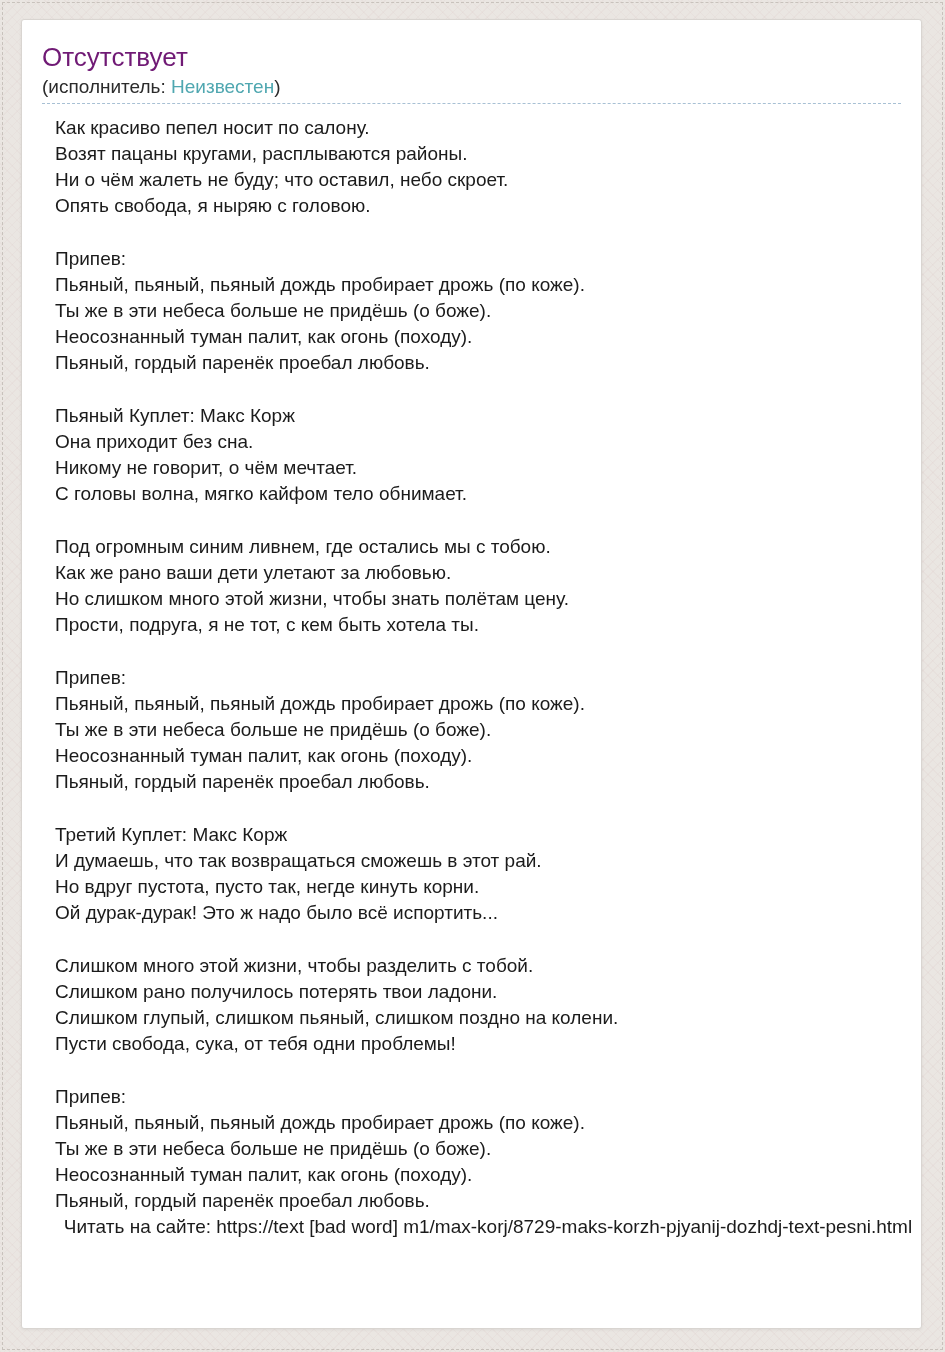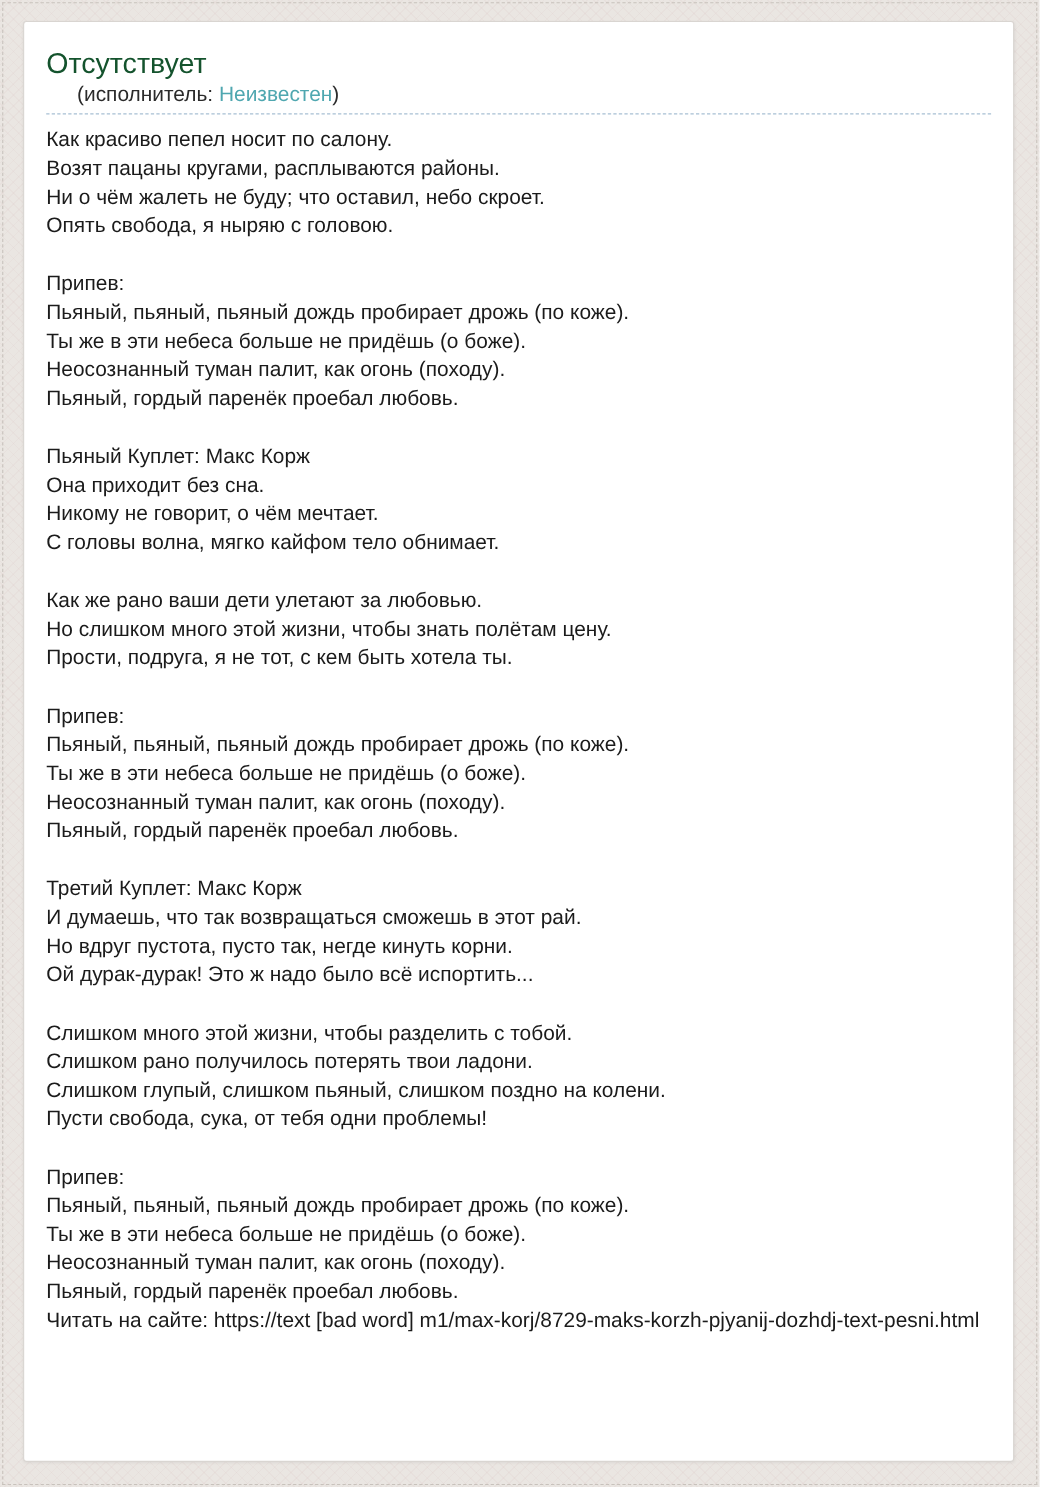--- a/index.html
+++ b/index.html
@@ -35,55 +35,55 @@
     box-shadow: 0 1px 3px rgba(0,0,0,0.06);
     box-sizing: border-box;
     padding: 22px 20px 0 20px;
     overflow: hidden;
   }
   .song-title {
     margin: 0;
     font-size: 26px;
     font-weight: 400;
     line-height: 30px;
-    color: #14532d;
+    color: #701a75;
   }
   .artist-line {
     margin-top: 3px;
     font-size: 19px;
     line-height: 23px;
     color: #2b2b2b;
-    margin-left: 28px;
   }
   .artist-link {
     color: #4fa7b0;
     text-decoration: none;
     cursor: pointer;
   }
   .header-separator {
     border: none;
     border-top: 1px dashed #a8c0d4;
     margin: 5px 0 0 0;
   }
   .lyrics {
     margin-top: 11px;
     font-size: 19px;
     line-height: 26px;
     color: #1b1b1b;
   }
   .lyrics-block {
-    margin: 0 0 27px 0;
+    margin: 0 0 27px 13px;
   }
   .lyrics-block.last {
     margin-bottom: 0;
   }
   .url-line {
     white-space: nowrap;
     overflow: hidden;
     margin-right: -20px;
+    text-align: center;
   }
 </style>
 </head>
 <body>
 
 <div class="page-edge"></div>
 
 <div class="card">
 
   <h1 class="song-title">Отсутствует</h1>
@@ -110,20 +110,21 @@
     </div>
 
     <div class="lyrics-block">
       <div>Пьяный Куплет: Макс Корж</div>
       <div>Она приходит без сна.</div>
       <div>Никому не говорит, о чём мечтает.</div>
       <div>С головы волна, мягко кайфом тело обнимает.</div>
     </div>
 
     <div class="lyrics-block">
+      <div>Под огромным синим ливнем, где остались мы с тобою.</div>
       <div>Как же рано ваши дети улетают за любовью.</div>
       <div>Но слишком много этой жизни, чтобы знать полётам цену.</div>
       <div>Прости, подруга, я не тот, с кем быть хотела ты.</div>
     </div>
 
     <div class="lyrics-block">
       <div>Припев:</div>
       <div>Пьяный, пьяный, пьяный дождь пробирает дрожь (по коже).</div>
       <div>Ты же в эти небеса больше не придёшь (о боже).</div>
       <div>Неосознанный туман палит, как огонь (походу).</div>

